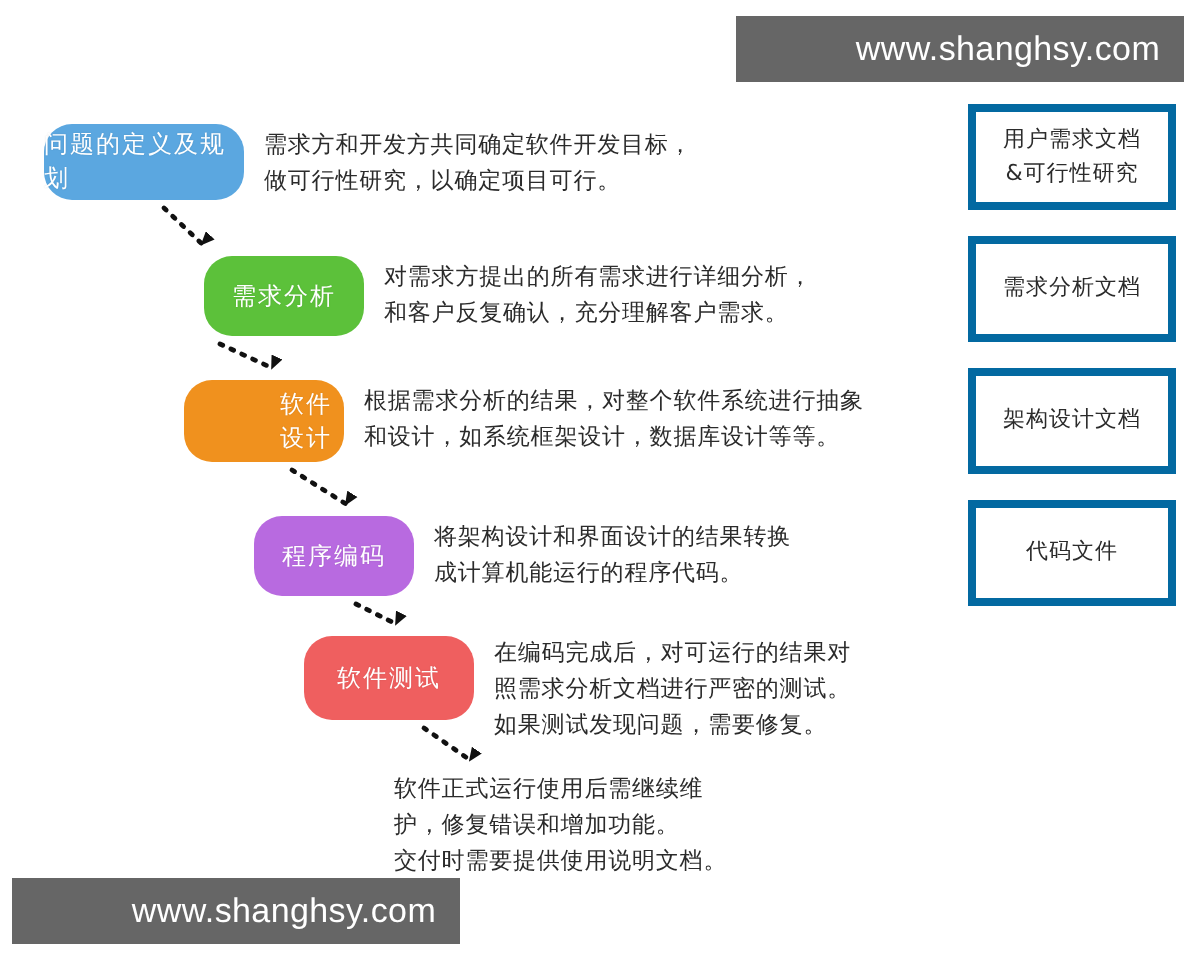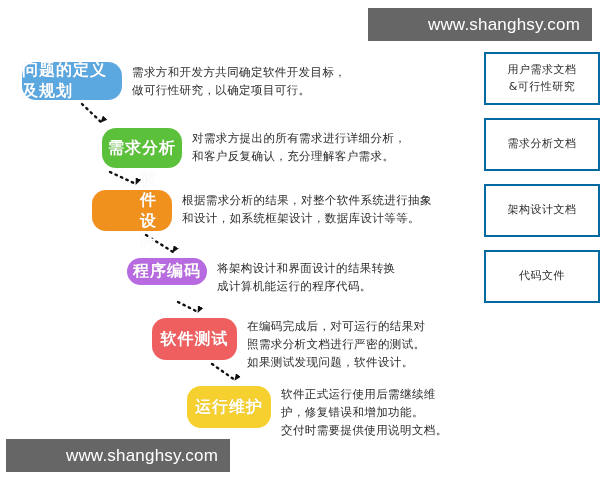--- a/index.html
+++ b/index.html
@@ -69,22 +69,22 @@
     position: absolute;
     display: flex;
     align-items: flex-start;
   }
   .pill {
     border-radius: 14px;
     display: flex;
     align-items: center;
     justify-content: center;
     color: #ffffff;
-    font-size: 16px;
-    font-weight: bold;
+    font-size: 12px;
+    font-weight: normal;
     letter-spacing: 1px;
     box-sizing: border-box;
     flex: 0 0 auto;
     text-shadow: 0 0 1px rgba(0,0,0,0.12);
   }
   .desc {
     margin-left: 10px;
     font-size: 11.5px;
     line-height: 1.55;
     color: #2b2b2b;
@@ -94,39 +94,39 @@
   }
 
   
   #stage-0 { left: 22px;  top: 62px; }
   #stage-0 .pill { width: 100px; height: 38px; }
   #stage-1 { left: 57px;  top: 128px; margin-left: 45px; }
   #stage-1 .pill { width: 80px; height: 40px; }
   #stage-2 { left: 92px;  top: 190px; }
   #stage-2 .pill { width: 80px; height: 41px; padding-left: 48px; }
   #stage-3 { left: 127px; top: 258px; }
-  #stage-3 .pill { width: 80px; height: 27px; }
+  #stage-3 .pill { width: 80px; height: 40px; }
   #stage-4 { left: 152px; top: 318px; }
   #stage-4 .pill { width: 85px; height: 42px; }
   #stage-4 .desc { padding-top: 0; }
   #stage-5 { left: 187px; top: 386px; }
   #stage-5 .pill { width: 84px; height: 42px; }
   #stage-5 .desc { padding-top: 0; }
 
   
   #docs {
     position: absolute;
     right: 12px;
     top: 52px;
     width: 104px;
   }
   .doc-box {
-    width: 116px;
+    width: 104px;
     height: 53px;
-    border: 2px solid #0369a1;
+    border: 4px solid #0369a1;
     background: #ffffff;
     display: flex;
     align-items: center;
     justify-content: center;
     text-align: center;
     font-size: 11px;
     line-height: 1.5;
     color: #2b2b2b;
     letter-spacing: 0.5px;
     white-space: pre-line;
@@ -177,25 +177,24 @@
     <div class="stage" id="stage-3">
       <div class="pill" style="background:#b86ae0">程序编码</div>
       <div class="desc">将架构设计和界面设计的结果转换
 成计算机能运行的程序代码。</div>
     </div>
 
     <div class="stage" id="stage-4">
       <div class="pill" style="background:#ef5f5f">软件测试</div>
       <div class="desc">在编码完成后，对可运行的结果对
 照需求分析文档进行严密的测试。
-如果测试发现问题，软件设计。</div>
+如果测试发现问题，需要修复。</div>
     </div>
 
     <div class="stage" id="stage-5">
-      <div class="pill" style="background:#f5d02e">运行维护</div>
       <div class="desc">软件正式运行使用后需继续维
 护，修复错误和增加功能。
 交付时需要提供使用说明文档。</div>
     </div>
 
   </div>
 
   <div id="docs">
     <div class="doc-box">用户需求文档
 &amp;可行性研究</div>

